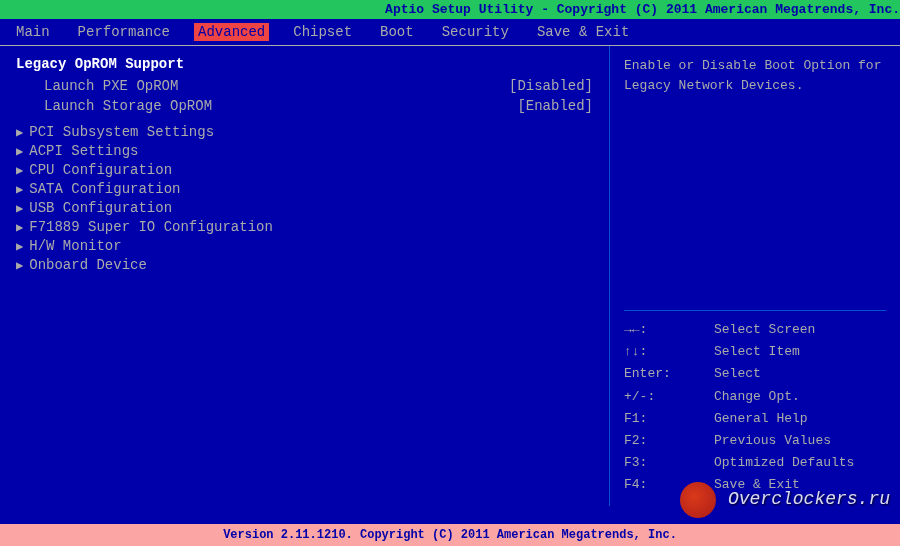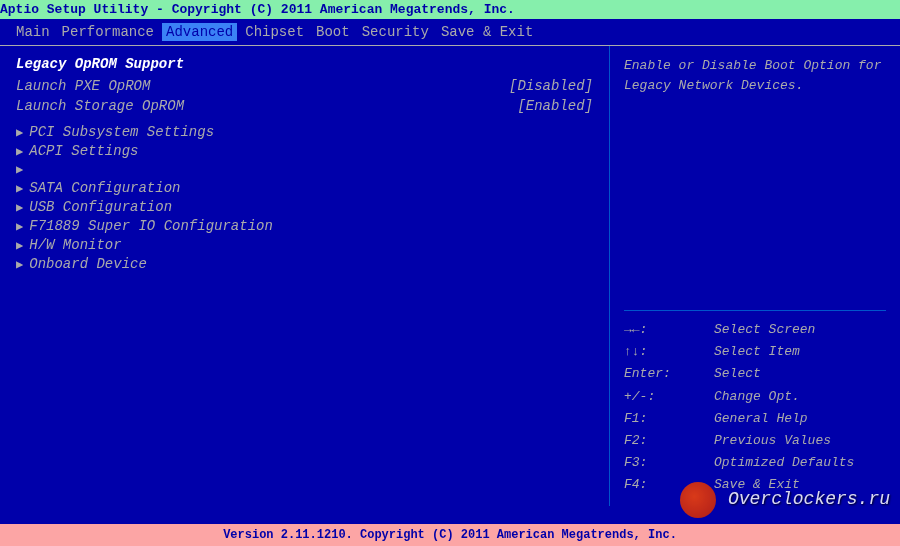--- a/index.html
+++ b/index.html
@@ -9,51 +9,50 @@
       background: #0000aa;
       font-family: 'Courier New', Courier, monospace;
       font-size: 14px;
       color: #aaaaaa;
       overflow: hidden;
       position: relative;
     }
 
     
     #title-bar {
-      background: #86efac;
+      background: #22c55e;
       color: #0000aa;
-      text-align: left;
+      text-align: right;
       padding: 2px 0;
       font-weight: bold;
       font-size: 13px;
     }
 
     
     #menu-bar {
       background: #0000aa;
       display: flex;
-      gap: 4px;
+      gap: 20px;
       padding: 4px 12px;
       border-bottom: 1px solid #aaaaaa;
     }
     .menu-item {
       color: #aaaaaa;
       cursor: pointer;
       padding: 1px 4px;
     }
     .menu-item.active {
-      background: #3b82f6;
+      background: #ef4444;
       color: #0000aa;
     }
 
     
     #main-content {
       display: flex;
       height: calc(546px - 58px - 28px);
-      font-style: italic;
     }
 
     
     #left-panel {
       flex: 1;
       padding: 10px 16px;
       border-right: 1px solid #0055cc;
     }
 
     .section-title {
@@ -63,20 +62,21 @@
     }
 
     .setting-row {
       display: flex;
       justify-content: space-between;
       margin-bottom: 4px;
       padding-left: 0;
     }
     .setting-label {
       color: #aaaaaa;
+      margin-left: 28px;
     }
     .setting-value {
       color: #aaaaaa;
     }
 
     .divider {
       height: 6px;
     }
 
     .menu-entry {
@@ -193,20 +193,21 @@
         <div class="menu-entry">
           <span class="arrow">▶</span>
           <span>PCI Subsystem Settings</span>
         </div>
         <div class="menu-entry">
           <span class="arrow">▶</span>
           <span>ACPI Settings</span>
         </div>
         <div class="menu-entry">
           <span class="arrow">▶</span>
+          <span>CPU Configuration</span>
         </div>
         <div class="menu-entry">
           <span class="arrow">▶</span>
           <span>SATA Configuration</span>
         </div>
         <div class="menu-entry">
           <span class="arrow">▶</span>
           <span>USB Configuration</span>
         </div>
         <div class="menu-entry">

